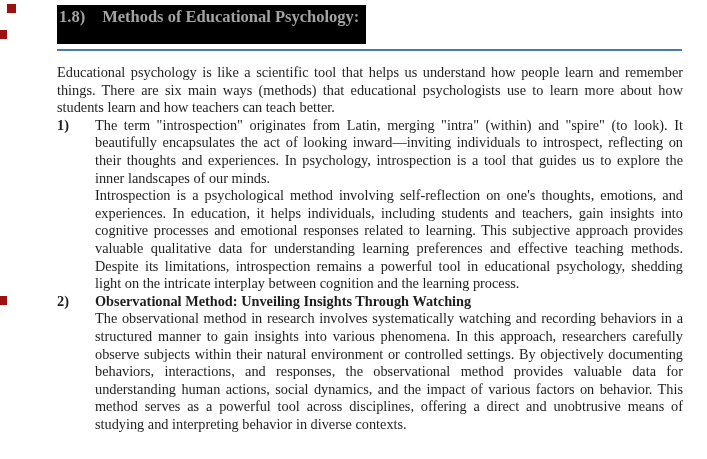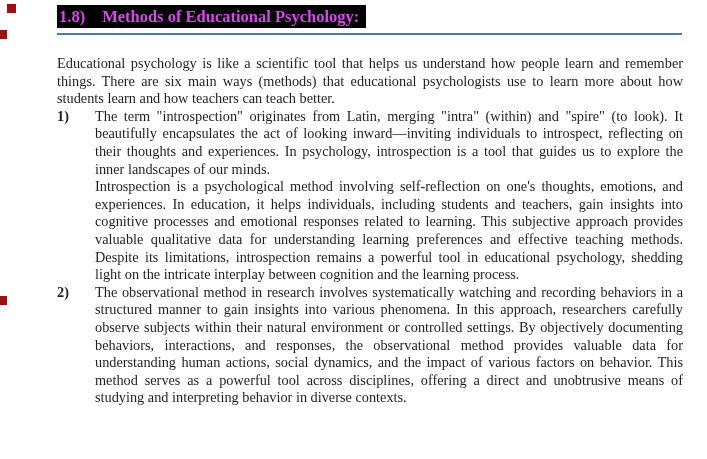--- a/index.html
+++ b/index.html
@@ -14,36 +14,36 @@
   }
   .content {
     position: absolute;
     left: 57px;
     top: 5px;
     width: 626px;
   }
   .heading-bar {
     display: inline-block;
     background: #000000;
-    color: #d946ef;
+    color: #a3a3a3;
     font-weight: bold;
     font-size: 16.5px;
     line-height: 17px;
-    padding: 3px 7px 3px 2px;
+    padding: 3px 7px 19px 2px;
     white-space: nowrap;
   }
   .heading-number { margin-right: 17px; }
   .rule {
     height: 2px;
     background: #4a7aa9;
     margin-top: 5px;
     width: 625px;
   }
   .bodytext {
-    margin-top: 20px;
+    margin-top: 13px;
     font-size: 14.3px;
     line-height: 17.6px;
   }
   .bodytext p {
     margin: 0;
     text-align: justify;
   }
   .intro { text-align: justify; }
   .item {
     display: grid;
@@ -88,19 +88,20 @@
         <div class="item-number">1)</div>
         <div class="item-content">
           <p>The term "introspection" originates from Latin, merging "intra" (within) and "spire" (to look). It beautifully encapsulates the act of looking inward—inviting individuals to introspect, reflecting on their thoughts and experiences. In psychology, introspection is a tool that guides us to explore the inner landscapes of our minds.</p>
           <p>Introspection is a psychological method involving self-reflection on one's thoughts, emotions, and experiences. In education, it helps individuals, including students and teachers, gain insights into cognitive processes and emotional responses related to learning. This subjective approach provides valuable qualitative data for understanding learning preferences and effective teaching methods. Despite its limitations, introspection remains a powerful tool in educational psychology, shedding light on the intricate interplay between cognition and the learning process.</p>
         </div>
       </div>
 
       <div class="item">
         <div class="item-number">2)</div>
         <div class="item-content">
+          <div class="item-title">Observational Method: Unveiling Insights Through Watching</div>
           <p>The observational method in research involves systematically watching and recording behaviors in a structured manner to gain insights into various phenomena. In this approach, researchers carefully observe subjects within their natural environment or controlled settings. By objectively documenting behaviors, interactions, and responses, the observational method provides valuable data for understanding human actions, social dynamics, and the impact of various factors on behavior. This method serves as a powerful tool across disciplines, offering a direct and unobtrusive means of studying and interpreting behavior in diverse contexts.</p>
         </div>
       </div>
 
     </div>
   </div>
 </div>
 
 </body></html>

